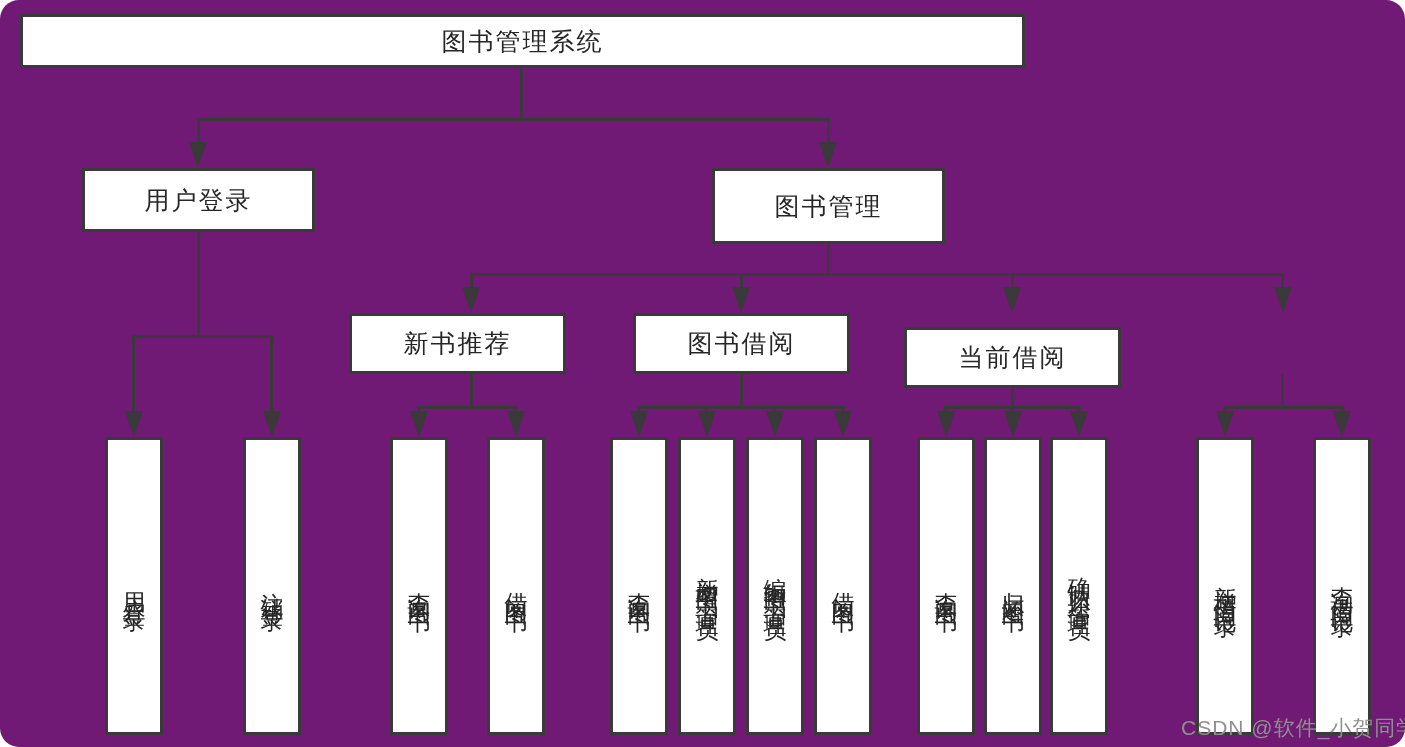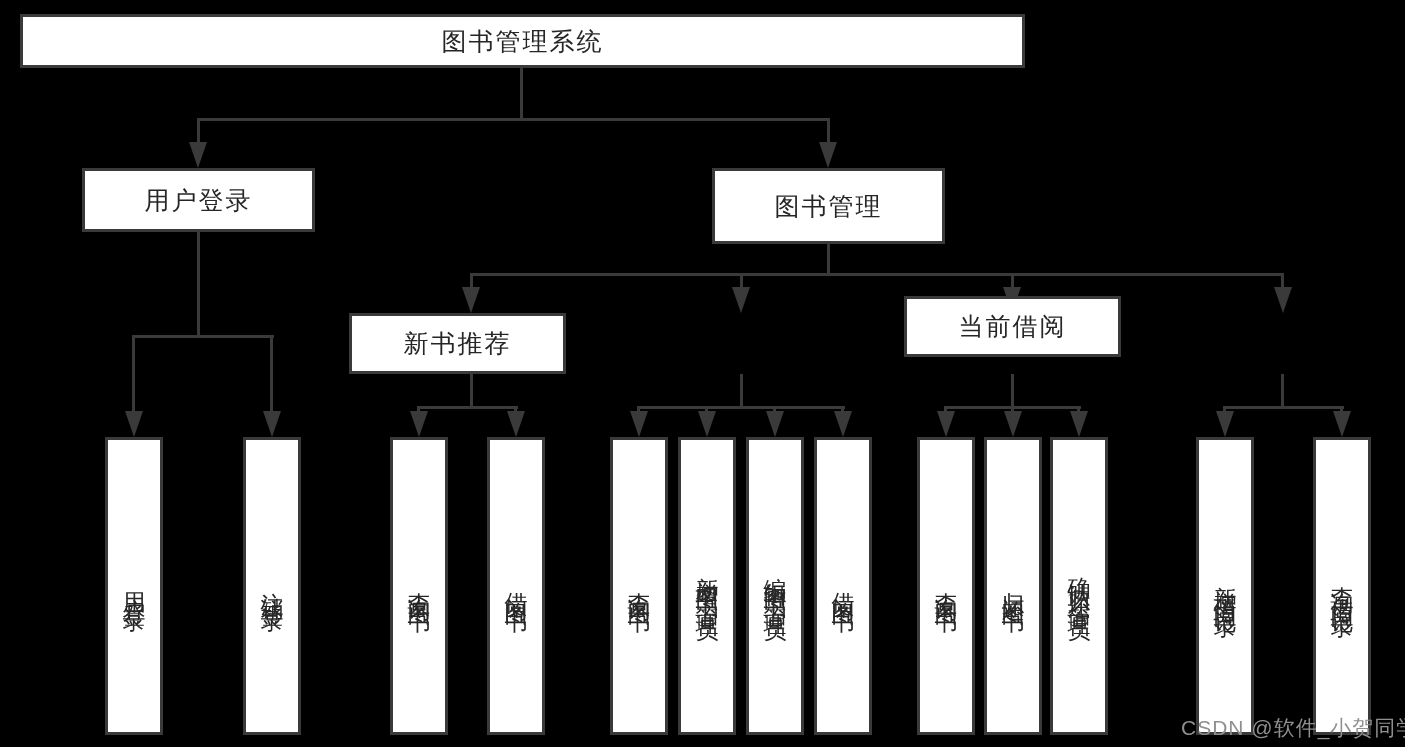--- a/index.html
+++ b/index.html
@@ -1,18 +1,18 @@
 <!DOCTYPE html>
 <html><head>
 <meta charset="utf-8">
 <style>
   html,body { margin:0; padding:0; background:#ffffff; }
   #canvas {
-    position:relative; width:1405px; height:747px; background:#000000;
-    font-family:"Liberation Sans","DejaVu Sans",sans-serif; overflow:hidden;
+    position:relative; width:1405px; height:747px; background:#701a75;
+    font-family:"Liberation Sans","DejaVu Sans",sans-serif; overflow:hidden;border-radius:19px;
   }
   .box {
     position:absolute; box-sizing:border-box; background:#ffffff;
     border:3px solid #3a3a3a; display:flex; align-items:center; justify-content:center;
     color:#262626;
   }
   .hb { font-size:25px; letter-spacing:2px; }
   .vb span {
     writing-mode:vertical-rl; text-orientation:mixed;
     font-size:23px; letter-spacing:6px; line-height:1; display:block;
@@ -22,21 +22,21 @@
     position:absolute; width:0; height:0;
     border-left:9px solid transparent; border-right:9px solid transparent;
     border-top:26px solid #3a3a3a;
   }
   
   .n-root { left:20px;  top:14px;  width:1005px; height:54px; }
   .n-l2a  { left:82px;  top:168px; width:233px;  height:64px; }
   .n-l2b  { left:712px; top:168px; width:233px;  height:76px; }
   .n-l3a  { left:349px; top:313px; width:217px;  height:61px; }
   .n-l3b  { left:633px; top:313px; width:217px;  height:61px; }
-  .n-l3c  { left:904px; top:296px; width:217px;  height:61px; }
+  .n-l3c  { left:904px; top:327px; width:217px;  height:61px; }
   .n-l3d  { left:1174px;top:313px; width:218px;  height:61px; }
   
   .leaf { top:437px; width:58px; height:298px; }
   .p-a1 { left:105px; }  .p-a2 { left:243px; }
   .p-b1 { left:390px; }  .p-b2 { left:487px; }
   .p-c1 { left:610px; }  .p-c2 { left:678px; }  .p-c3 { left:746px; }  .p-c4 { left:814px; }
   .p-d1 { left:917px; }  .p-d2 { left:984px; }  .p-d3 { left:1050px; }
   .p-e1 { left:1196px; } .p-e2 { left:1313px; }
   #watermark {
     position:absolute; left:1181px; top:714px; font-size:21px;
@@ -106,20 +106,21 @@
   <div class="ah" style="left:1216px;top:411px;"></div>
   <div class="ln" style="left:1340px;top:406px;width:3px;height:8px;"></div>
   <div class="ah" style="left:1333px;top:411px;"></div>
 
   <div class="box hb n-root">图书管理系统</div>
 
   <div class="box hb n-l2a">用户登录</div>
   <div class="box hb n-l2b">图书管理</div>
 
   <div class="box hb n-l3a">新书推荐</div>
+  <div class="box hb n-l3b">图书借阅</div>
   <div class="box hb n-l3c">当前借阅</div>
 
   <div class="box vb leaf p-a1">
       <span>用户登录</span>
     </div>
   <div class="box vb leaf p-a2">
       <span>注销登录</span>
     </div>
 
   <div class="box vb leaf p-b1">

